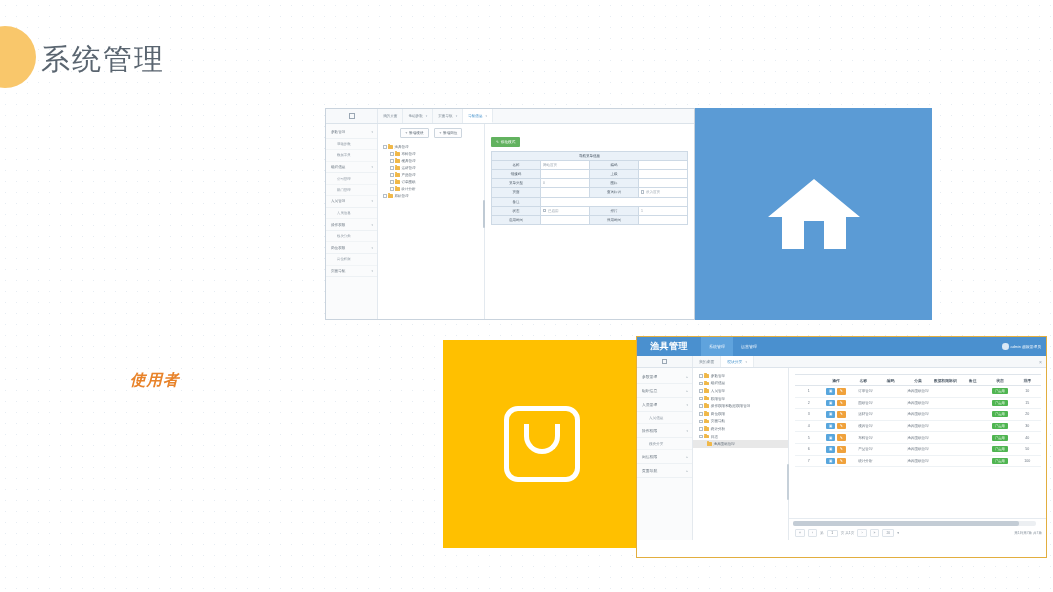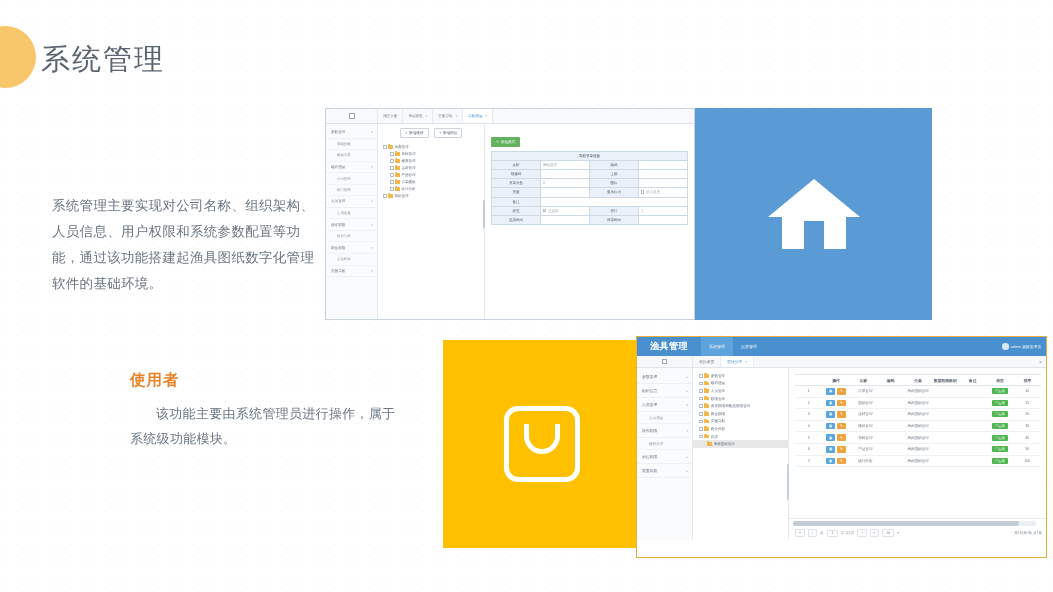--- a/index.html
+++ b/index.html
@@ -40,21 +40,21 @@
   .intro-block { position: absolute; left: 52px; top: 193px; width: 268px; }
   .intro-head {
     font-size: 17px; font-weight: bold; color: #4e87c7;
     letter-spacing: 1px; margin-bottom: 11px;
   }
   .intro-body {
     font-size: 13.5px; color: #6a7580; line-height: 26px;
     letter-spacing: 0.3px;
   }
 
-  .user-block { position: absolute; left: 130px; top: 370px; width: 268px; }
+  .user-block { position: absolute; left: 130px; top: 370px; width: 268px; font-style: italic; }
   .user-head {
     font-size: 15.5px; font-weight: bold; color: #e8832a;
     letter-spacing: 1px; margin-bottom: 10px;
   }
   .user-body {
     font-size: 13px; color: #6a7580; line-height: 25px;
     letter-spacing: 0.3px; text-indent: 26px;
   }
 
   
@@ -358,26 +358,24 @@
   .pg-total { font-size: 3.5px; color: #8a95a0; white-space: nowrap; }
 </style>
 </head>
 <body>
 
 <div class="deco-circle"></div>
 
 <div class="page-title">系统管理</div>
 
 <div class="intro-block">
-  <div class="intro-body">系统管理主要实现对公司名称、组织架构、人员信息、用户权限和系统参数配置等功能，通过该功能搭建起渔具图纸数字化管理软件的基础环境。</div>
 </div>
 
 <div class="user-block">
   <div class="user-head">使用者</div>
-  <div class="user-body">该功能主要由系统管理员进行操作，属于系统级功能模块。</div>
 </div>
 
 <div class="shot-top">
 
   <div class="st-tabbar">
     <div class="st-collapse">
         <span></span>
       </div>
     <div class="st-tab">
         <span>我的桌面</span>

